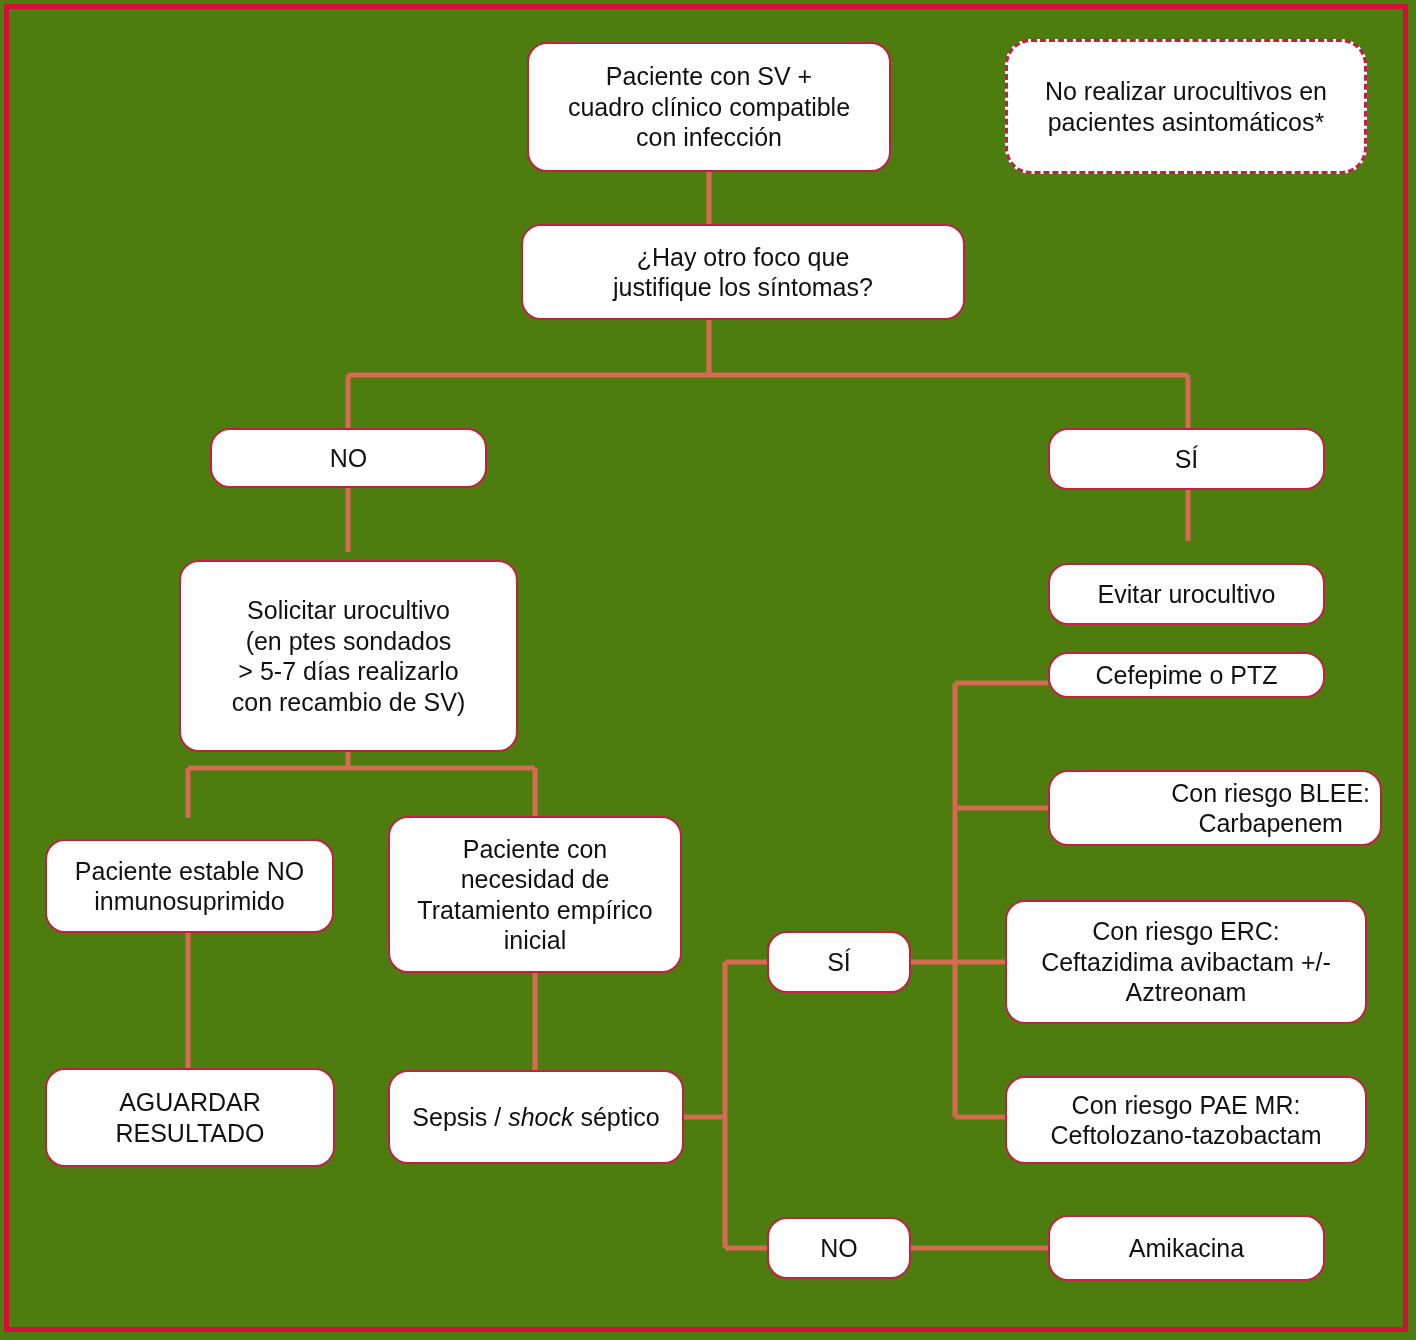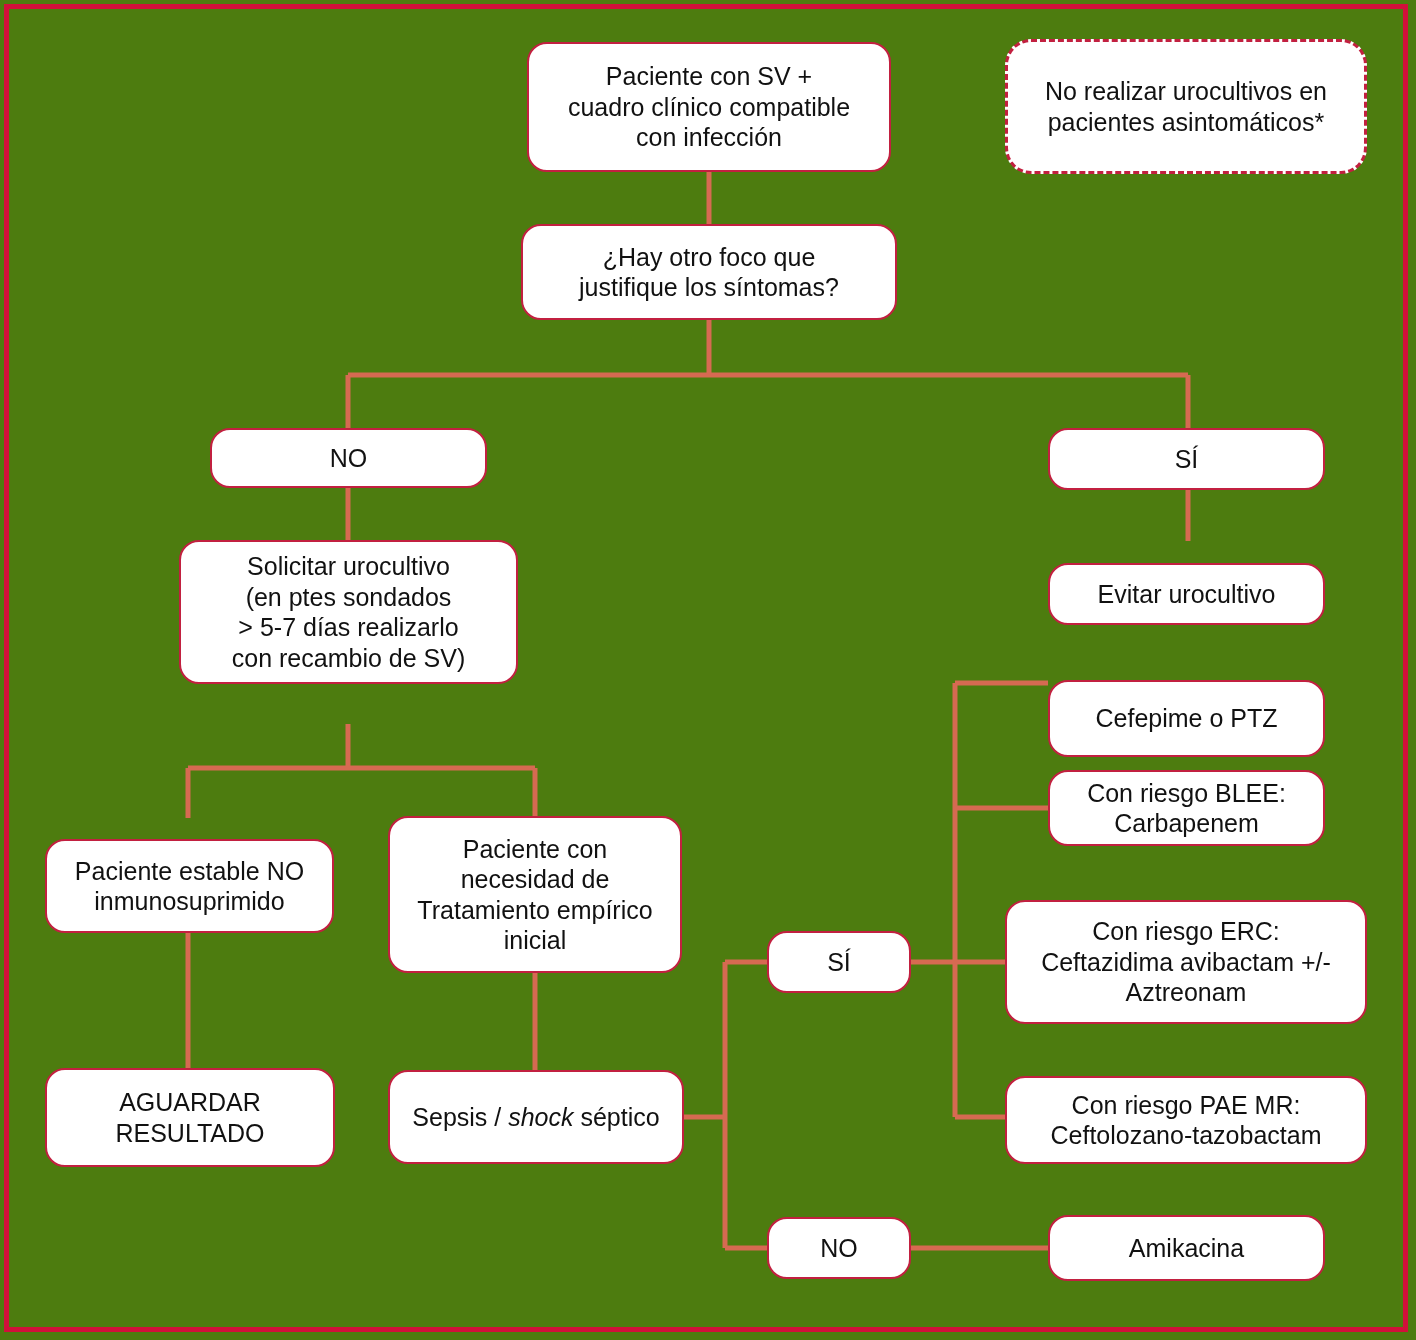--- a/index.html
+++ b/index.html
@@ -111,38 +111,38 @@
     <span class="txt">Paciente con SV +
 cuadro clínico compatible
 con infección</span>
   </div>
 
   <div class="node dashed" style="left:1005px; top:39px; width:362px; height:135px;">
     <span class="txt">No realizar urocultivos en
 pacientes asintomáticos*</span>
   </div>
 
-  <div class="node" style="left:521px; top:224px; width:376px; height:96px;">
+  <div class="node" style="left:521px; top:224px; width:444px; height:96px;">
     <span class="txt">¿Hay otro foco que
 justifique los síntomas?</span>
   </div>
 
   <div class="node" style="left:210px; top:428px; width:277px; height:60px;">
     <span class="txt">NO</span>
   </div>
 
   <div class="node" style="left:1048px; top:428px; width:277px; height:62px;">
     <span class="txt">SÍ</span>
   </div>
 
   <div class="node" style="left:1048px; top:563px; width:277px; height:62px;">
     <span class="txt">Evitar urocultivo</span>
   </div>
 
-  <div class="node" style="left:179px; top:540px; width:339px; height:144px;">
+  <div class="node" style="left:179px; top:560px; width:339px; height:192px;">
     <span class="txt">Solicitar urocultivo
 (en ptes sondados
 &gt; 5-7 días realizarlo
 con recambio de SV)</span>
   </div>
 
   <div class="node" style="left:45px; top:818px; width:289px; height:94px;margin-top:21px;">
     <span class="txt">Paciente estable NO
 inmunosuprimido</span>
   </div>
@@ -164,25 +164,25 @@
   </div>
 
   <div class="node" style="left:767px; top:931px; width:144px; height:62px;">
     <span class="txt">SÍ</span>
   </div>
 
   <div class="node" style="left:767px; top:1217px; width:144px; height:62px;">
     <span class="txt">NO</span>
   </div>
 
-  <div class="node" style="left:1048px; top:652px; width:277px; height:77px;margin-top:28px;">
+  <div class="node" style="left:1048px; top:652px; width:277px; height:46px;">
     <span class="txt">Cefepime o PTZ</span>
   </div>
 
-  <div class="node" style="left:1048px; top:770px; width:277px; height:76px;">
+  <div class="node" style="left:1048px; top:770px; width:334px; height:76px;justify-content:flex-end;">
     <span class="txt">Con riesgo BLEE:
 Carbapenem</span>
   </div>
 
   <div class="node" style="left:1005px; top:900px; width:362px; height:124px;">
     <span class="txt">Con riesgo ERC:
 Ceftazidima avibactam +/-
 Aztreonam</span>
   </div>
 

